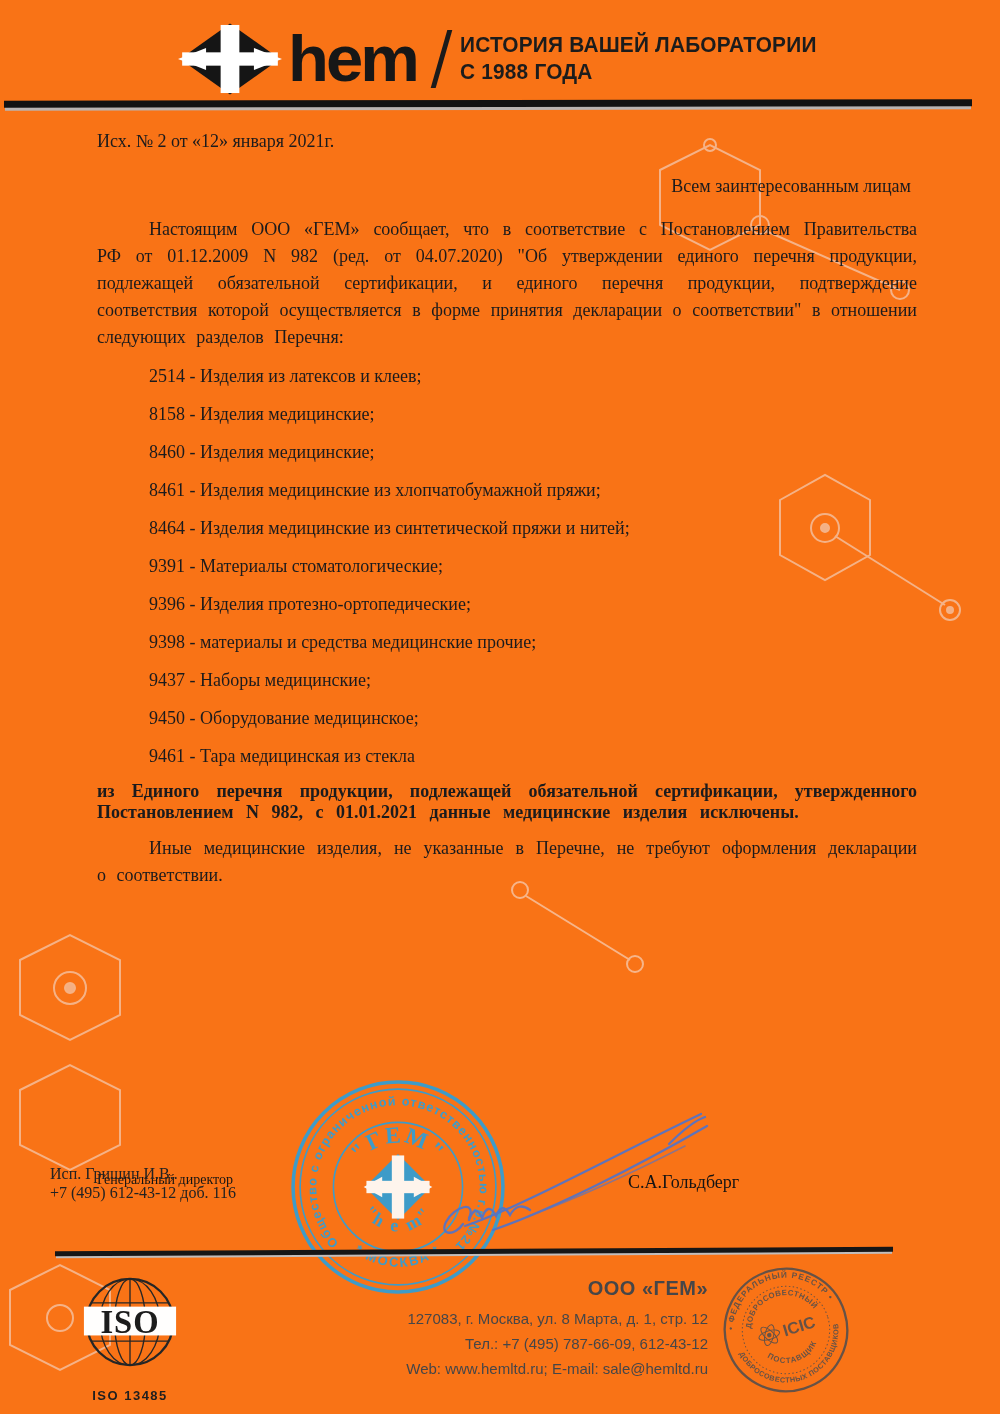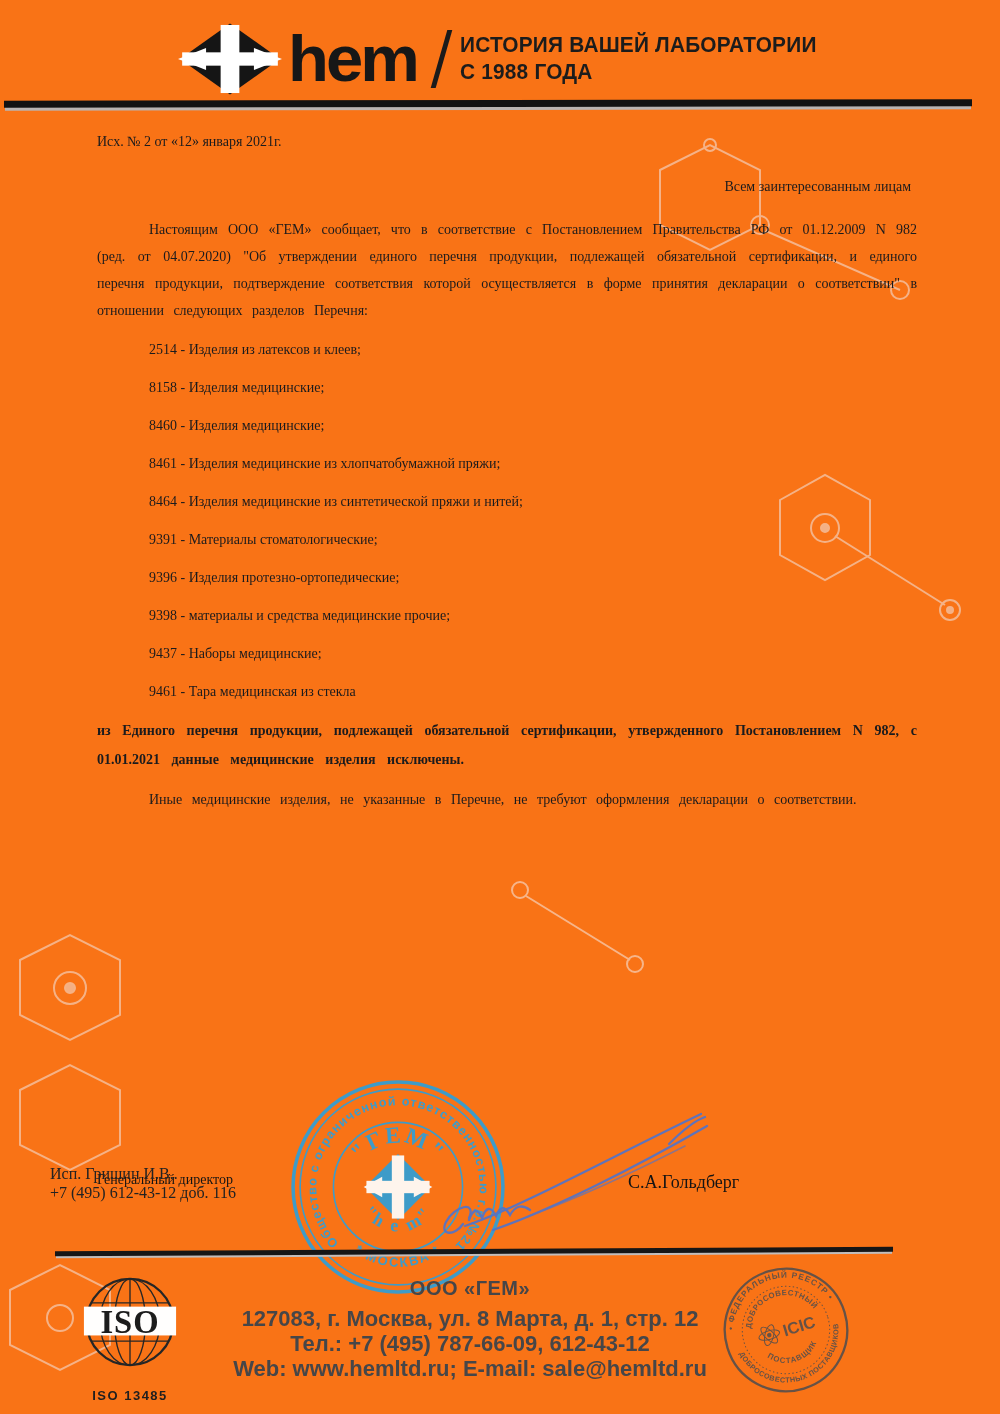--- a/index.html
+++ b/index.html
@@ -15,48 +15,48 @@
   .brand { font-family:"Liberation Sans", sans-serif; font-weight:bold; font-size:67px;
            letter-spacing:-3px; color:#171717; margin-left:6px; transform:scaleY(.96); }
   .slash { width:5px; height:58px; background:#1b1b1b; transform:skewX(-16deg); margin:0 16px 0 22px; }
   .tagline { font-family:"Liberation Sans", sans-serif; font-weight:bold; font-size:21.5px;
              line-height:27px; color:#1c1c1c; letter-spacing:.2px; transform:scaleX(.97); transform-origin:left; }
 
   .rule-top { position:absolute; top:100px; left:4px; width:968px; height:7px; background:#121212;
               box-shadow:0 4px 0 -1px #b9b4b2; transform:rotate(-.08deg); }
 
   
-  .letter { position:absolute; top:128px; left:97px; width:820px; font-size:14px;
+  .letter { position:absolute; top:128px; left:97px; width:820px; font-size:18px;
             color:#1b1b1d; line-height:27px; }
   .ref-line { margin-bottom:18px; }
   .addressee { text-align:right; padding-right:6px; margin-bottom:16px; }
   .para { text-align:justify; text-indent:52px; word-spacing:6px; margin-bottom:12px; }
   .items p { text-align:justify; text-indent:52px; margin-bottom:11px; }
-  .para-bold { text-align:justify; font-weight:bold; word-spacing:8px; line-height:29px;
+  .para-bold { text-align:justify; font-weight:bold; word-spacing:8px; line-height:21px;
                margin-top:6px; margin-bottom:12px; }
   .para-mt { margin-top:2px; }
 
   
   .sig-title { position:absolute; top:1172px; left:97px; font-size:14px; color:#141414; }
   .sig-name  { position:absolute; top:1172px; left:628px; font-size:18px; color:#141414; }
   .stamp-wrap { position:absolute; top:1076px; left:287px; width:222px; height:222px; opacity:.92; }
   .autograph { position:absolute; top:1098px; left:433px; width:295px; height:142px; }
   .executor { position:absolute; top:1164px; left:50px; font-size:16px; line-height:19px; color:#222; }
 
   .rule-bottom { position:absolute; top:1249px; left:55px; width:838px; height:5px; background:#161616;
                  box-shadow:0 3px 0 -1px #c2bdbb; transform:rotate(-.3deg); }
 
   
   .footer-iso { position:absolute; top:1274px; left:68px; width:124px; text-align:center; }
   .iso-sub { font-family:"Liberation Sans", sans-serif; font-weight:bold; font-size:13px;
              letter-spacing:1.5px; color:#1f1f1f; margin-top:14px; }
-  .footer-info { position:absolute; top:1276px; left:232px; width:476px; text-align:center;
+  .footer-info { position:absolute; top:1276px; left:232px; width:476px; text-align:right;
                  font-family:"Liberation Sans", sans-serif; color:#3d3d3f; }
   .footer-info .company { font-size:20px; font-weight:bold; letter-spacing:.5px; margin-bottom:5px; }
-  .footer-info div { font-size:22px; font-weight:bold; line-height:25px; color:#464648; }
+  .footer-info div { font-size:15px; font-weight:normal; line-height:25px; color:#464648; }
   .icic-wrap { position:absolute; top:1262px; left:718px; width:136px; height:136px;
                transform:rotate(-17deg); opacity:.85; }
 </style>
 </head>
 <body>
 
 <div class="page">
 
   <svg width="0" height="0" style="position:absolute">
     <defs>
@@ -131,20 +131,21 @@
     <div class="items">
       <p>2514 - Изделия из латексов и клеев;</p>
       <p>8158 - Изделия медицинские;</p>
       <p>8460 - Изделия медицинские;</p>
       <p>8461 - Изделия медицинские из хлопчатобумажной пряжи;</p>
       <p>8464 - Изделия медицинские из синтетической пряжи и нитей;</p>
       <p>9391 - Материалы стоматологические;</p>
       <p>9396 - Изделия протезно-ортопедические;</p>
       <p>9398 - материалы и средства медицинские прочие;</p>
       <p>9437 - Наборы медицинские;</p>
+      <p>9450 - Оборудование медицинское;</p>
       <p>9461 - Тара медицинская из стекла</p>
     </div>
     <p class="para-bold">из Единого перечня продукции, подлежащей обязательной сертификации, утвержденного Постановлением N 982, с 01.01.2021 данные медицинские изделия исключены.</p>
     <p class="para para-mt">Иные медицинские изделия, не указанные в Перечне, не требуют оформления декларации о соответствии.</p>
   </div>
 
   <div class="sig-title">Генеральный директор</div>
   <div class="sig-name">С.А.Гольдберг</div>
 
   <div class="stamp-wrap">

